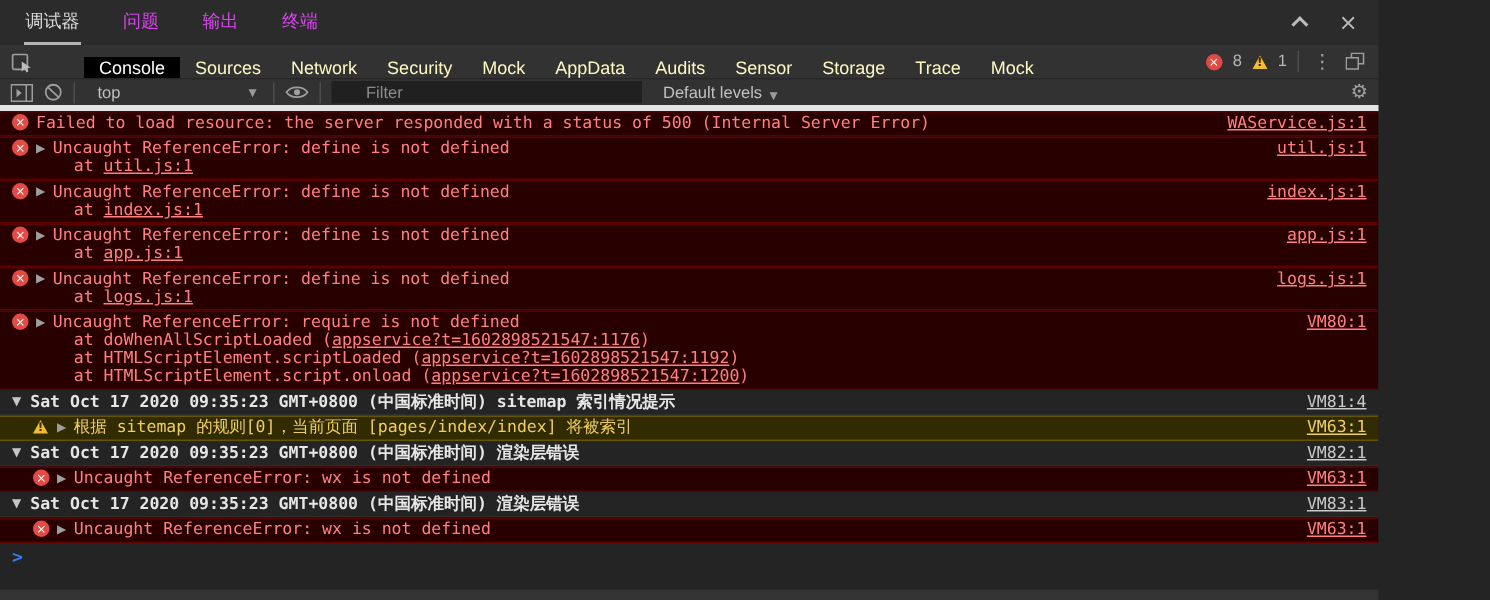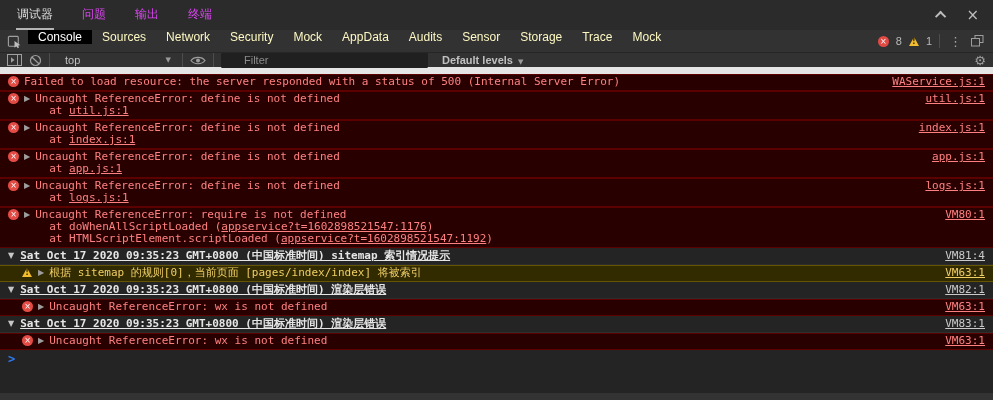--- a/index.html
+++ b/index.html
@@ -3,21 +3,21 @@
 <meta charset="utf-8">
 <style>
   * { box-sizing: border-box; }
   html,body { margin:0; padding:0; }
   body {
     width:993px; height:400px; overflow:hidden;
     background:#242424;
     font-family:"Liberation Sans", sans-serif;
     -webkit-font-smoothing:antialiased;
   }
-  .app { width:993px; height:400px; display:flex; flex-direction:column; }
+  .app { width:919px; height:400px; display:flex; flex-direction:column; }
 
   
   .titlebar {
     height:30px; background:#2b2b2b; flex:none;
     display:flex; align-items:center; justify-content:space-between;
     padding:0 14px 0 16px;
   }
   .titlebar-tabs { display:flex; gap:27px; height:100%; align-items:flex-end; }
   .tb-tab { font-size:12px; color:#d946ef; padding:7px 1px 7px; cursor:pointer; }
   .tb-tab.active { color:#dcdcdc; padding-bottom:5px; border-bottom:2px solid #b4b4b4; }
@@ -27,21 +27,21 @@
     transform:rotate(45deg) translateY(2px); display:inline-block; cursor:pointer;
   }
   .close-x { color:#bdbdbd; font-size:15px; line-height:15px; cursor:pointer; font-family:"DejaVu Sans",sans-serif; }
 
   
   .tabbar {
     height:23px; background:#323232; flex:none;
     display:flex; align-items:stretch; border-bottom:1px solid #262626;
   }
   .inspect-btn { width:28px; display:flex; align-items:center; justify-content:center; cursor:pointer; }
-  .dt-tabs { display:flex; align-items:flex-start; }
+  .dt-tabs { display:flex; align-items:flex-end;margin-left:28px; }
   .dt-tab { padding:0 10px; font-size:12px; color:#fef9c3; display:flex; align-items:center; cursor:pointer; white-space:nowrap; }
   .dt-tab.active { background:#000; color:#fff; }
   .tabbar-right { margin-left:auto; display:flex; align-items:center; gap:7px; padding-right:9px; }
   .badge-err {
     width:11px; height:11px; border-radius:6px; background:#e04a45; color:#fff;
     font-size:8px; line-height:11px; text-align:center; font-family:"DejaVu Sans",sans-serif; flex:none;
   }
   .badge-count { font-size:11px; color:#b8b8b8; }
   .warn-tri { width:0; height:0; border-left:5px solid transparent; border-right:5px solid transparent;
     border-bottom:9px solid #f2bd2e; position:relative; flex:none; }
@@ -50,44 +50,44 @@
     font-size:8px; line-height:8px; font-weight:bold; color:#3a2f00; font-family:"DejaVu Sans",sans-serif;
   }
   .vsep { width:1px; height:14px; background:#4d4d4d; flex:none; }
   .menu-dots { color:#a0a0a0; font-size:13px; line-height:13px; cursor:pointer; font-family:"DejaVu Sans",sans-serif; padding:0 2px; }
   .icon-btn { display:flex; align-items:center; justify-content:center; cursor:pointer; }
 
   
   .toolbar {
     height:21px; background:#323232; flex:none;
     display:flex; align-items:center; padding:0 7px; gap:7px;
-    border-bottom:7px solid #e5e5e5;
+    border-bottom:4px solid #e5e5e5;
   }
   .context-select { width:118px; display:flex; justify-content:space-between; align-items:center;
     color:#c0c0c0; font-size:11px; padding:0 4px 0 8px; cursor:pointer; }
   .dd-arrow { font-size:7px; color:#9a9a9a; font-family:"DejaVu Sans",sans-serif; }
   .filter-input {
     width:207px; height:15px; background:#202020; border:1px solid #202020;
     color:#cccccc; font-size:11px; padding:0 22px; outline:none; border-radius:1px;
     font-family:"Liberation Sans",sans-serif;
   }
   .filter-input::placeholder { color:#8c8c8c; }
-  .levels { color:#c0c0c0; font-size:11px; display:flex; align-items:flex-end; gap:5px; margin-left:7px; cursor:pointer;font-weight:bold; }
+  .levels { color:#c0c0c0; font-size:11px; display:flex; align-items:flex-end; gap:5px; margin-left:7px; cursor:pointer; }
   .gear { margin-left:auto; color:#9e9e9e; font-size:13px; line-height:13px; cursor:pointer; font-family:"DejaVu Sans",sans-serif; }
 
   
   .console { flex:1; overflow:hidden; font-family:"DejaVu Sans Mono",monospace; }
   .console-row {
     display:flex; align-items:flex-start; font-size:11px; line-height:12px;
     padding:1px 8px 2px 8px; border-top:1px solid transparent; border-bottom:1px solid transparent;
   }
   .console-row.error { background:#290000; border-top-color:#5c0000; border-bottom-color:#5c0000; color:#ff8080; }
   .console-row.warning { background:#332b00; border-top-color:#665500; border-bottom-color:#665500; color:#efce66; }
   .console-row.group { color:#e6e6e6; border-bottom-color:#2d2d2d; }
-  .console-row.group .msg-text { font-weight:bold;text-decoration:underline; }
+  .console-row.group .msg-text { font-weight:bold; }
   .console-row.indented { padding-left:22px; }
   .row-main { flex:1; min-width:0; display:flex; align-items:flex-start; }
   .err-icon {
     width:11px; height:11px; border-radius:6px; background:#e34b45; color:#fff;
     font-size:8px; line-height:11px; text-align:center; font-family:"DejaVu Sans",sans-serif;
     flex:none; margin:0 5px 0 0;
   }
   .row-warn-icon { margin:1px 6px 0 0; }
   .disclosure { color:#9e9e9e; font-size:8px; line-height:12px; margin-right:5px; flex:none; cursor:pointer; font-family:"DejaVu Sans",sans-serif; }
   .console-row.group .disclosure { color:#c6c6c6; margin-right:6px; }
@@ -248,20 +248,21 @@
         <span class="source-link">logs.js:1</span>
       </div>
       <div class="console-row error">
         <div class="row-main">
           <span class="err-icon">×</span>
           <span class="disclosure">▶</span>
           <div class="msg-text">
             <div>Uncaught ReferenceError: require is not defined</div>
             <div class="stack-line">at doWhenAllScriptLoaded (<span class="msg-link">appservice?t=1602898521547:1176</span>)</div>
             <div class="stack-line">at HTMLScriptElement.scriptLoaded (<span class="msg-link">appservice?t=1602898521547:1192</span>)</div>
+            <div class="stack-line">at HTMLScriptElement.script.onload (<span class="msg-link">appservice?t=1602898521547:1200</span>)</div>
           </div>
         </div>
         <span class="source-link">VM80:1</span>
       </div>
       <div class="console-row group">
         <div class="row-main">
           <span class="disclosure">▼</span>
           <div class="msg-text">
             <div>Sat Oct 17 2020 09:35:23 GMT+0800 (中国标准时间) sitemap 索引情况提示</div>
           </div>

